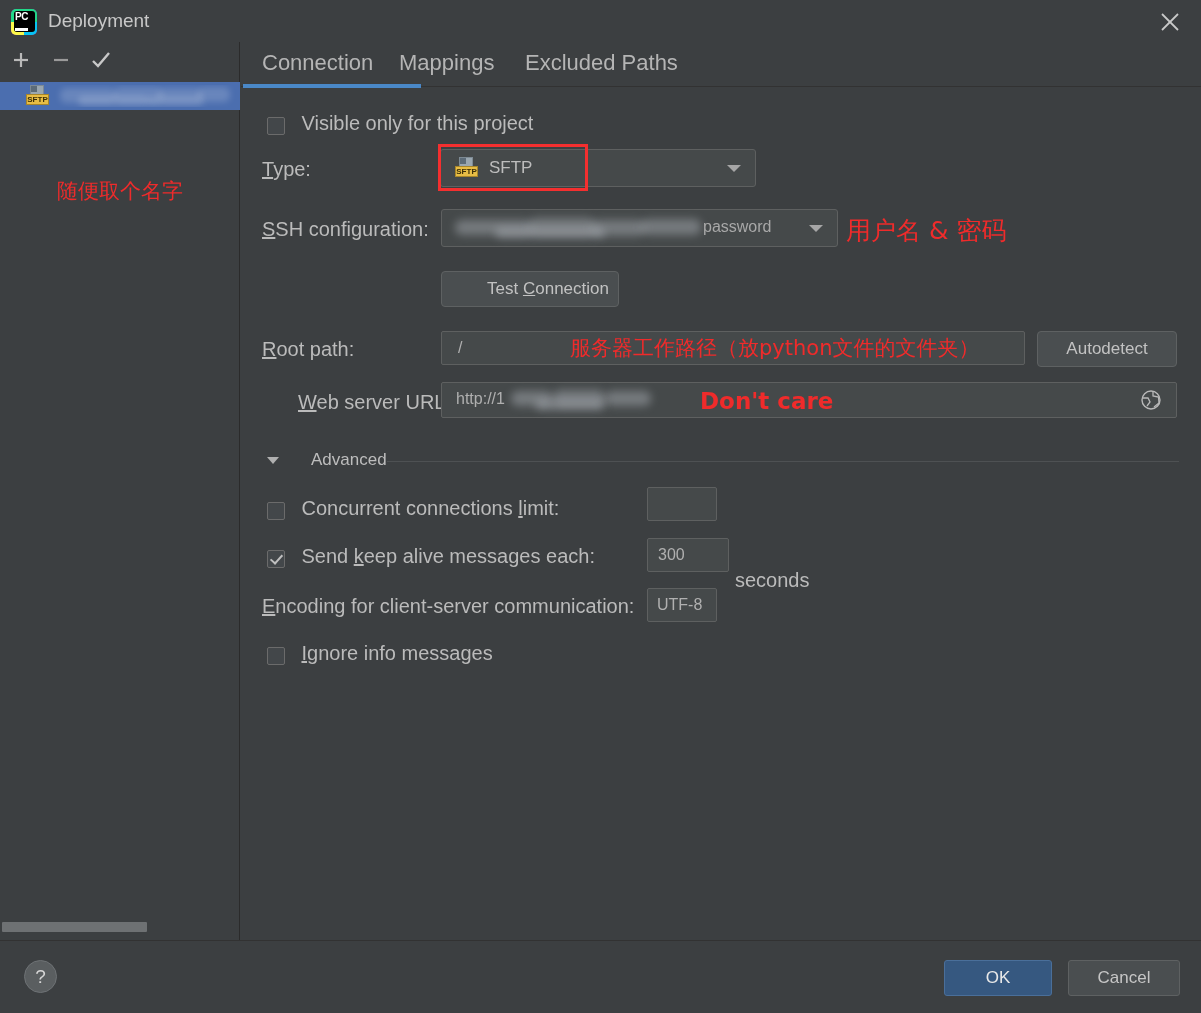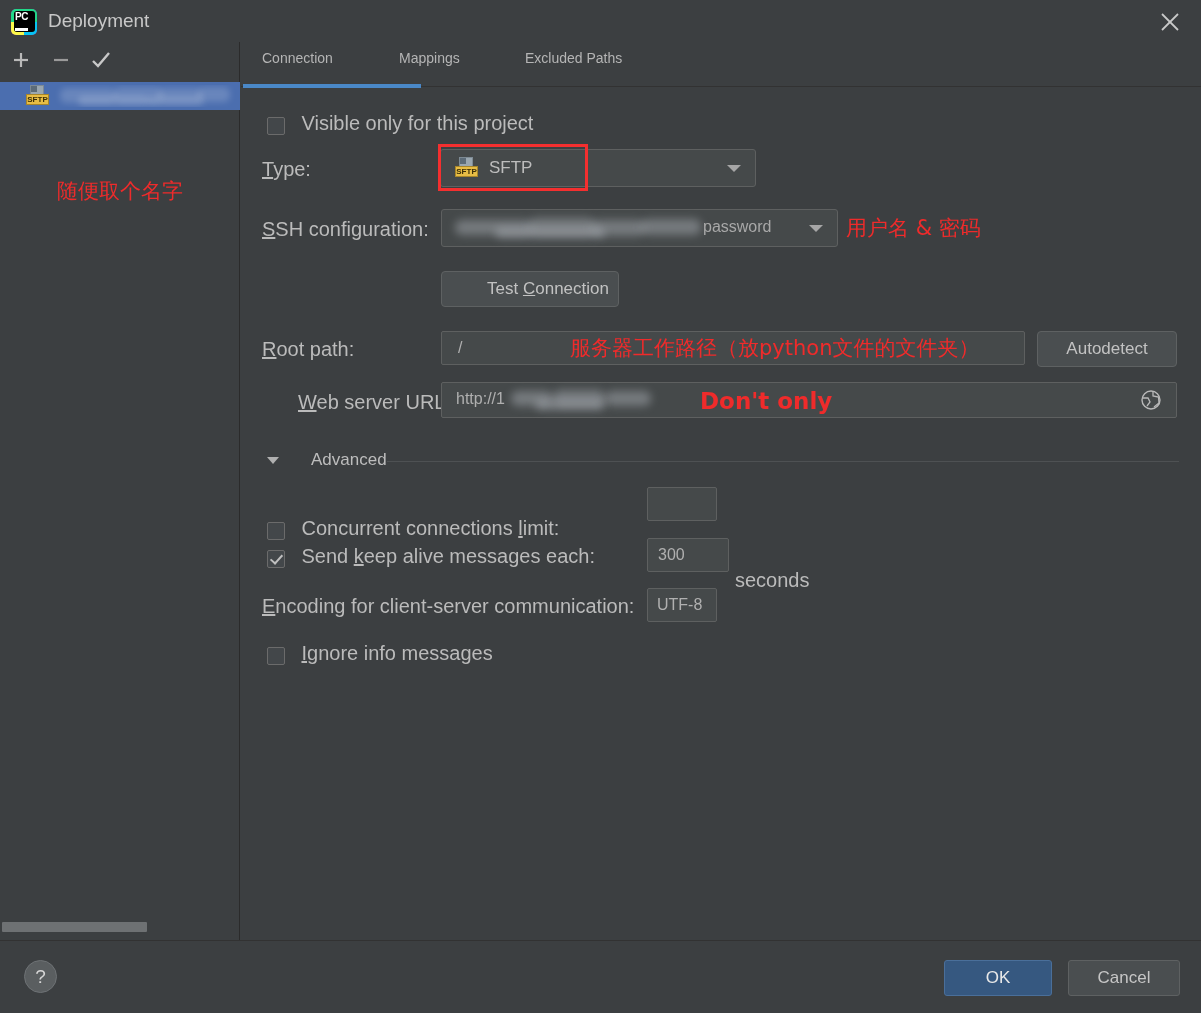--- a/index.html
+++ b/index.html
@@ -117,21 +117,21 @@
   
   .main {
     position: absolute; left: 241px; top: 42px; width: 960px; height: 898px;
     background: #3c3f41;
   }
   .tabs {
     position: absolute; left: 0; top: 0; width: 960px; height: 46px;
   }
   .tab {
     position: absolute; top: 8px; height: 30px;
-    font-size: 14px; color: #b5b5b5; cursor: pointer;
+    font-size: 22px; color: #b5b5b5; cursor: pointer;
     font-family: "Liberation Sans", sans-serif;
   }
   .tab-0 { left: 21px; }
   .tab-1 { left: 158px; }
   .tab-2 { left: 284px; }
   .tab-underline {
     position: absolute; left: 2px; top: 42px; width: 178px; height: 4px;
     background: #4a88c7;
   }
   .tabs-divider {
@@ -363,21 +363,21 @@
     <span class="blurtext" style="margin-left:13px; width:320px; height:24px;">
       <span class="bl" style="left:0;   top:4px;  width:78px;  height:15px;"></span>
       <span class="bl" style="left:74px; top:2px;  width:66px; height:17px;"></span>
       <span class="bl" style="left:136px;top:4px;  width:54px; height:16px;"></span>
       <span class="bl" style="left:186px;top:3px;  width:60px; height:16px;"></span>
       <span class="bl" style="left:40px; top:12px; width:110px;height:10px;"></span>
       <span style="position:absolute; left:248px; top:2px; color:#a8a8a8; font-size:16px;">password</span>
     </span>
     <span class="arrow"></span>
   </div>
-  <div class="annot-red" style="left:846px; top:214px; font-size:21px;">用户名 &amp; 密码</div>
+  <div class="annot-red" style="left:846px; top:214px; font-size:25px;">用户名 &amp; 密码</div>
 
   <div class="btn" style="position:absolute; left:441px; top:271px; width:178px; height:36px;padding-left:36px;">
     <span>Test <u>C</u>onnection</span>
   </div>
 
   <div class="row" style="left:262px; top:338px;">
     <span class="lbl"><u>R</u>oot path:</span>
   </div>
   <div class="field" style="position:absolute; left:441px; top:331px; width:584px; height:34px;">
     <span style="margin-left:16px;">/</span>
@@ -400,29 +400,29 @@
         <span class="bl" style="left:26px; top:10px; width:70px; height:10px;"></span>
       </span>
     </span>
     <span style="position:absolute; right:14px; top:50%; margin-top:-11px; width:22px; height:22px;">
       <svg width="22" height="22" viewBox="0 0 22 22" aria-hidden="true">
         <circle cx="11" cy="11" r="9" fill="none" stroke="#b9b9b9" stroke-width="1.4"></circle>
         <path d="M3 9 L8 9 L10 13 L7 17 M13 2.5 L13 7 L18.5 8 L19 14 L14 18" fill="none" stroke="#b9b9b9" stroke-width="1.3"></path>
       </svg>
     </span>
   </div>
-  <div class="annot-red" style="left:700px; top:388px; font-size:23px; font-weight:bold;">Don't only</div>
+  <div class="annot-red" style="left:700px; top:388px; font-size:23px; font-weight:bold;">Don't care</div>
 
   <div class="adv-header">
     <span class="adv-tri"></span>
     <span class="adv-title">Advanced</span>
     <span class="adv-line"></span>
   </div>
 
-  <div class="row" style="left:267px; top:517px;">
+  <div class="row" style="left:267px; top:497px;">
     <span class="cb"></span>
     <span class="lbl" style="margin-left:12px;">Concurrent connections <u>l</u>imit:</span>
   </div>
   <div class="field" style="position:absolute; left:647px; top:487px; width:70px; height:34px;">
     <span style="margin-left:10px;"></span>
   </div>
 
   <div class="row" style="left:267px; top:545px;">
     <span class="cb checked"></span>
     <span class="lbl" style="margin-left:12px;">Send <u>k</u>eep alive messages each:</span>

